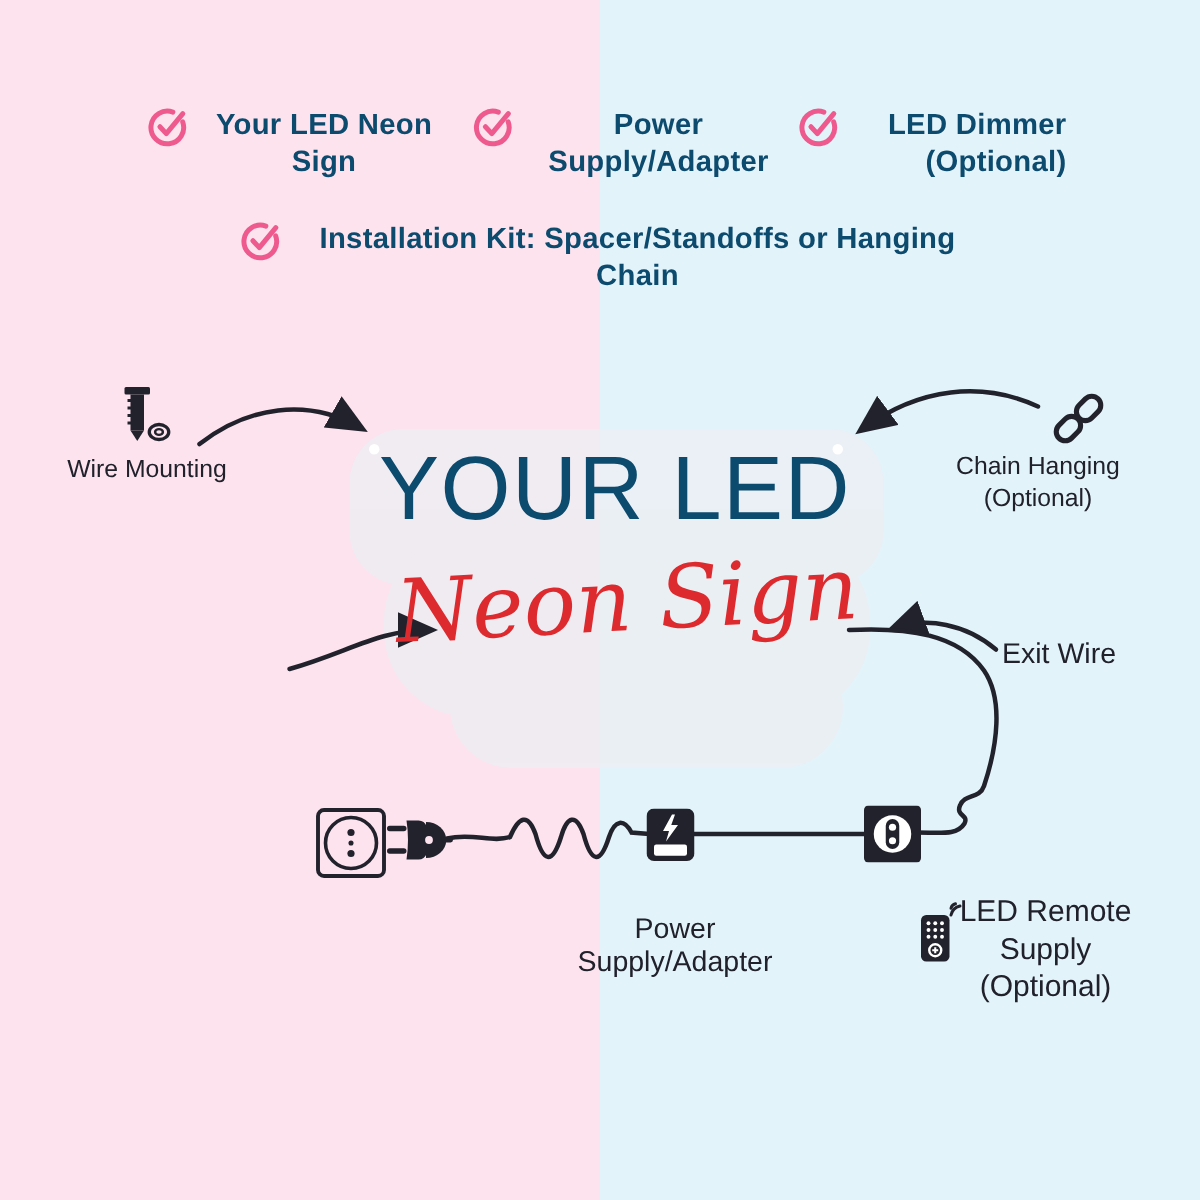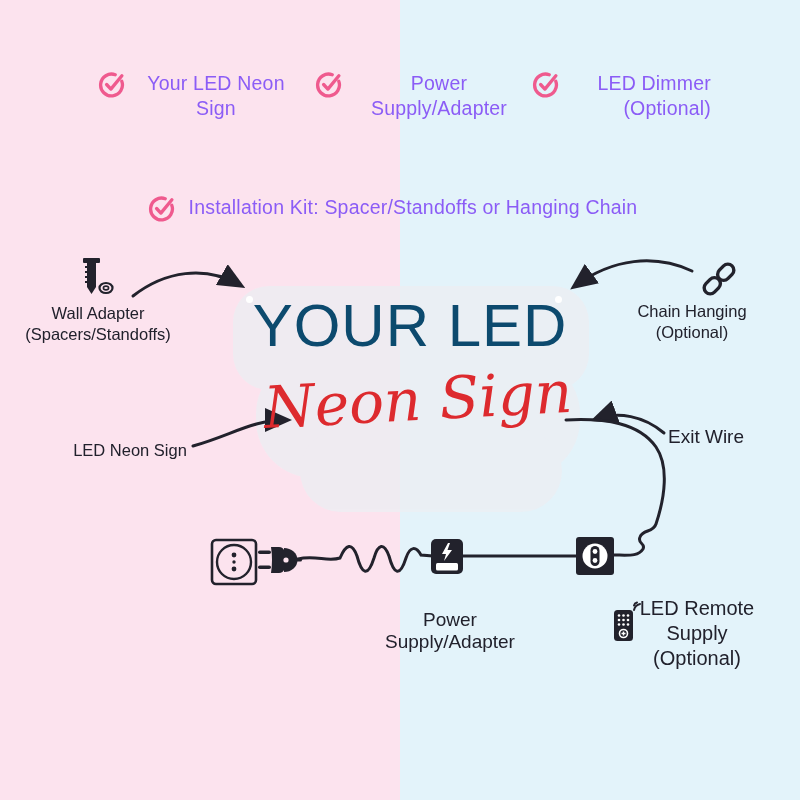--- a/index.html
+++ b/index.html
@@ -4,22 +4,22 @@
 <style>
   html,body{margin:0;padding:0;background:#fff;}
   .canvas{position:relative;width:800px;height:800px;overflow:hidden;
           font-family:"Liberation Sans",sans-serif;color:#21212c;}
   .bg{position:absolute;top:0;height:800px;width:400px;}
   .bg-left{left:0;background:#fce3ee;}
   .bg-right{left:400px;background:#e3f3fa;}
 
   .abs{position:absolute;}
   .check-item{position:absolute;display:flex;align-items:flex-start;gap:12px;}
-  .check-item .txt{font-size:19.5px;line-height:1.28;font-weight:400;text-align:center;
-                   letter-spacing:.2px;color:#8b5cf6;}
+  .check-item .txt{font-size:19.5px;line-height:1.28;font-weight:700;text-align:center;
+                   letter-spacing:.2px;color:#0c4a6e;}
   .icon{display:block;}
 
   .acrylic-group{position:absolute;left:0;top:0;opacity:.78;}
   .blob{position:absolute;background:#eceef3;}
   .hole{position:absolute;width:7px;height:7px;border-radius:50%;background:#fff;}
 
   .sign-line1{position:absolute;left:233px;top:291px;width:354px;text-align:center;
               font-size:60px;font-weight:500;letter-spacing:1px;color:#0c4a6e;
               font-family:"Liberation Sans",sans-serif;}
   .sign-line2{position:absolute;left:258px;top:366px;width:320px;text-align:center;
@@ -85,21 +85,21 @@
   </div>
 
   <div class="check-item" style="left:532px;top:71px;">
     <svg class="icon" width="27" height="27" viewBox="0 0 26 26">
       <path d="M22.9,9.9 A10.5 10.5 0 1 1 16.6,3.6" fill="none" stroke="#ef5a8e" stroke-width="3.2" stroke-linecap="round"></path>
       <path d="M8.3,13 L12.4,17.4 L23,4.6" fill="none" stroke="#ef5a8e" stroke-width="3.2" stroke-linecap="round" stroke-linejoin="round"></path>
     </svg>
     <div class="txt" style="width:140px;text-align:right;">LED Dimmer (Optional)</div>
   </div>
 
-  <div class="check-item" style="left:148px;top:147px;margin-top:48px;">
+  <div class="check-item" style="left:160px;top:147px;">
     <svg class="icon" width="27" height="27" viewBox="0 0 26 26">
       <path d="M22.9,9.9 A10.5 10.5 0 1 1 16.6,3.6" fill="none" stroke="#ef5a8e" stroke-width="3.2" stroke-linecap="round"></path>
       <path d="M8.3,13 L12.4,17.4 L23,4.6" fill="none" stroke="#ef5a8e" stroke-width="3.2" stroke-linecap="round" stroke-linejoin="round"></path>
     </svg>
     <div class="txt" style="width:452px;">Installation Kit: Spacer/Standoffs or Hanging Chain</div>
   </div>
 
   <div class="sign-line1">YOUR LED</div>
   <div class="sign-line2">Neon Sign</div>
 
@@ -112,39 +112,37 @@
         <line x1="9" y1="11" x2="20" y2="11"></line>
         <line x1="9" y1="16" x2="20" y2="16"></line>
         <line x1="9" y1="21" x2="20" y2="21"></line>
         <line x1="9" y1="26" x2="20" y2="26"></line>
       </g>
       <ellipse cx="30" cy="32" rx="6.5" ry="5" fill="none" stroke="#22222c" stroke-width="2.2"></ellipse>
       <ellipse cx="30" cy="32" rx="2.6" ry="1.9" fill="none" stroke="#22222c" stroke-width="1.6"></ellipse>
     </svg>
   </div>
   <div class="callout" style="left:12px;top:303px;width:172px;">
-    <div>Wall Adapter</div>
-    <div>(Spacers/Standoffs)</div>
+    <div>Wire Mounting</div>
   </div>
 
   <div class="abs" style="left:698px;top:258px;">
     <svg width="42" height="42" viewBox="0 0 42 42">
       <g transform="rotate(45 21 21)" fill="none" stroke="#22222c" stroke-width="3.4">
         <rect x="15" y="2.5" width="12" height="18" rx="6"></rect>
         <rect x="15" y="21.5" width="12" height="18" rx="6"></rect>
       </g>
     </svg>
   </div>
   <div class="callout" style="left:620px;top:301px;width:144px;">
     <div>Chain Hanging</div>
     <div>(Optional)</div>
   </div>
 
   <div class="callout" style="left:40px;top:440px;width:180px;">
-    <div>LED Neon Sign</div>
   </div>
 
   <div class="small-label" style="left:668px;top:426px;">Exit Wire</div>
 
   <div class="abs" style="left:210px;top:538px;">
     <svg width="48" height="48" viewBox="0 0 48 48">
       <rect x="2" y="2" width="44" height="44" rx="4" fill="none" stroke="#22222c" stroke-width="2.6"></rect>
       <circle cx="24" cy="24" r="17" fill="none" stroke="#22222c" stroke-width="2.4"></circle>
       <circle cx="24" cy="17" r="2.4" fill="#22222c"></circle>
       <circle cx="24" cy="24" r="1.7" fill="#22222c"></circle>

